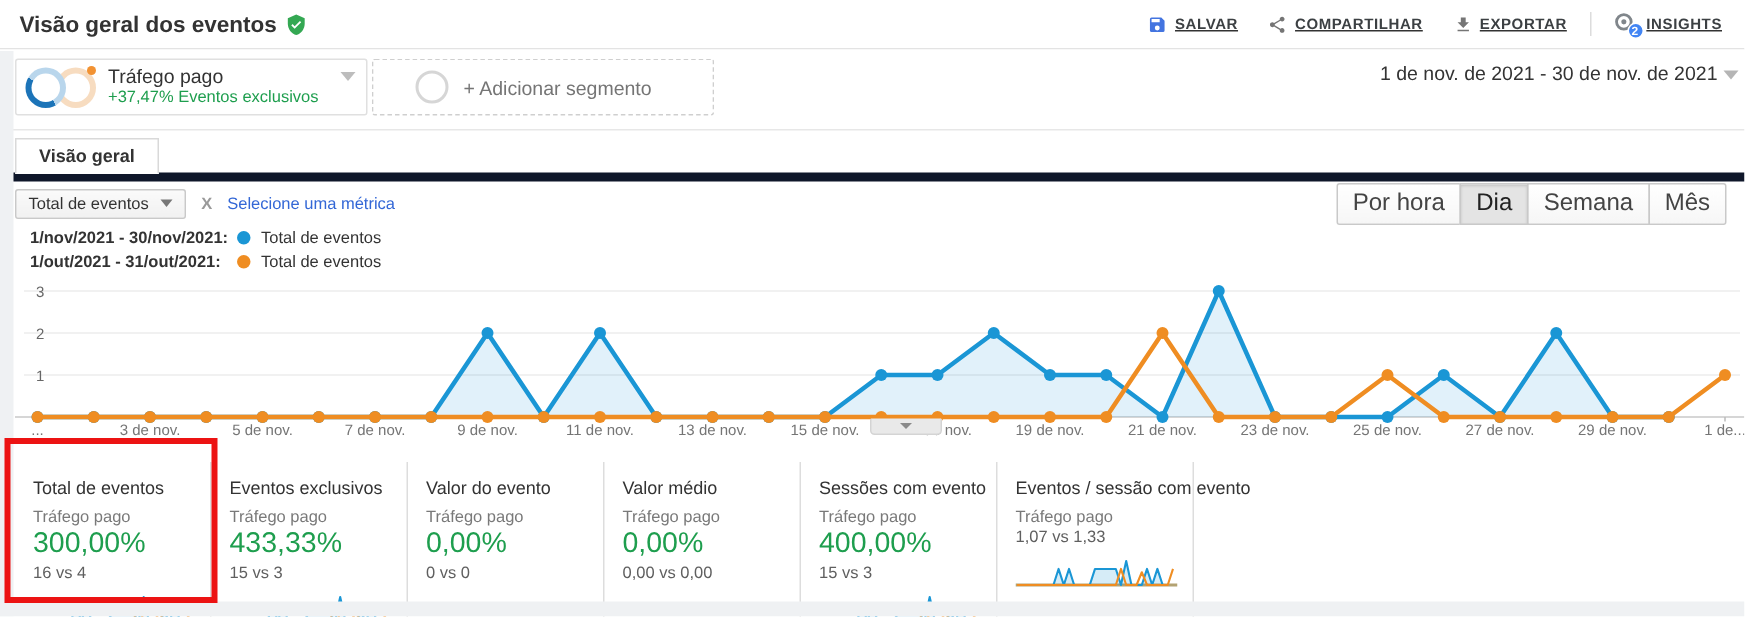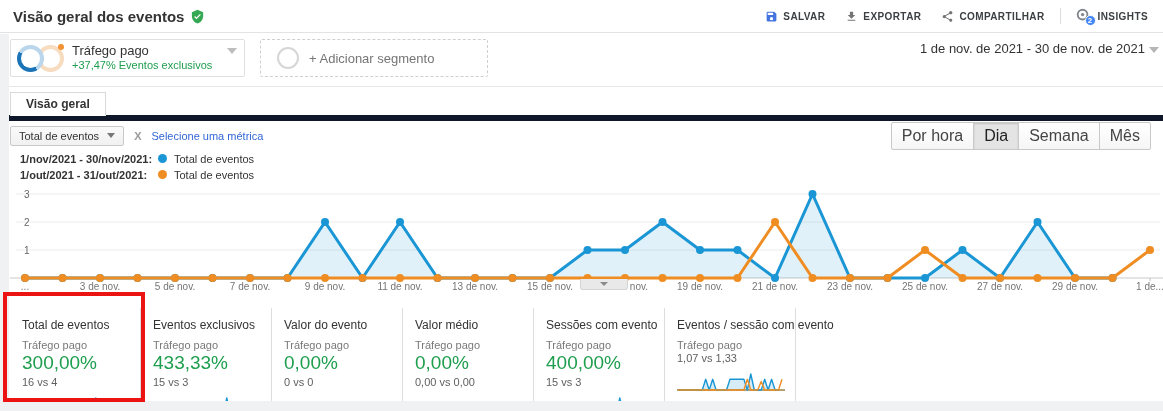--- a/index.html
+++ b/index.html
@@ -4,21 +4,21 @@
 <style>
   * { box-sizing: border-box; margin: 0; padding: 0; }
   html,body { width:1163px; height:411px; overflow:hidden; }
   body { font-family:"Liberation Sans", sans-serif; font-size:12px; color:#333; background:#fff; position:relative; }
 
   
   .header { height:33px; display:flex; align-items:center; justify-content:space-between;
             padding:0 6px 0 13px; border-bottom:1px solid #e3e3e3; background:#fff; }
   .title-wrap { display:flex; align-items:center; gap:6px; }
   .page-title { font-size:15px; font-weight:bold; color:#333; }
-  .hdr-actions { display:flex; align-items:center; gap:2px; white-space:nowrap; }
+  .hdr-actions { display:flex; align-items:center; gap:2px; white-space:nowrap;text-decoration:underline; }
   .hdr-btn { display:flex; align-items:center; gap:5px; padding:4px 9px; cursor:pointer;
              font-size:10px; font-weight:bold; letter-spacing:.4px; color:#3c4043; }
   .hdr-sep { width:1px; height:16px; background:#dcdcdc; margin:0 4px; }
   .insights-icon-wrap { position:relative; width:17px; height:16px; }
   .insights-badge { position:absolute; right:-3px; bottom:-2px; width:11px; height:11px; border-radius:50%;
                     background:#4285f4; color:#fff; font-size:8px; font-weight:bold; display:flex;
                     align-items:center; justify-content:center; border:1px solid #fff; }
 
   
   .band { position:relative; height:54px; border-bottom:1px solid #e7e7e7; background:#fff; }
@@ -29,22 +29,22 @@
   .donut { width:27px; height:27px; border-radius:50%; position:relative; }
   .donut::after { content:""; position:absolute; inset:4px; background:#fff; border-radius:50%; }
   .donut.blue { background:conic-gradient(from 150deg,#1c74b8 0 150deg,#b9d6ec 150deg 360deg); z-index:2; }
   .donut.orange { background:#f7dcc0; margin-left:-7px; z-index:1; }
   .donut-dot { position:absolute; top:-1px; right:0px; width:6px; height:6px; border-radius:50%; background:#f29232; z-index:3; }
   .seg-texts { display:flex; flex-direction:column; line-height:1.25; }
   .seg-name { font-size:13px; color:#333; }
   .seg-delta { font-size:11px; }
   .chip-caret { position:absolute; right:7px; top:8px; width:0; height:0;
                 border-left:5px solid transparent; border-right:5px solid transparent; border-top:6px solid #bdbdbd; }
-  .add-seg { position:absolute; left:260px; top:6px; width:228px; height:38px; border:1px dashed #cfcfcf;
-             border-radius:2px; display:flex; align-items:center; gap:10px; padding:0 16px; cursor:pointer; }
+  .add-seg { position:absolute; left:248px; top:6px; width:228px; height:38px; border:1px dashed #cfcfcf;
+             border-radius:2px; display:flex; align-items:center; gap:10px; padding:0 28px; cursor:pointer; }
   .add-circle { width:22px; height:22px; border-radius:50%; border:2px solid #d6d6d6; }
   .add-label { font-size:13px; color:#757575; }
   .date-block { position:absolute; right:18px; top:7px; text-align:right; line-height:1.4; cursor:pointer; }
   .date-primary { font-size:13px; color:#333; }
   .date-compare { font-size:11px; color:#9a9a9a; }
   .date-caret { position:absolute; right:4px; top:14px; width:0; height:0;
                 border-left:5px solid transparent; border-right:5px solid transparent; border-top:6px solid #b5b5b5; }
 
   
   .tabbar { padding:4px 0 0 10px; border-bottom:6px solid #0f172a; background:#fff; }
@@ -116,32 +116,32 @@
       <span style="display:flex">
         <svg width="13" height="13" viewBox="0 0 24 24" fill="#4374e0">
             <path d="M17 3H5a2 2 0 0 0-2 2v14a2 2 0 0 0 2 2h14a2 2 0 0 0 2-2V7l-4-4zM12 19a3 3 0 1 1 0-6 3 3 0 0 1 0 6zm3-10H5V5h10v4z"></path>
           </svg>
       </span>
       <span>SALVAR</span>
     </div>
     <div class="hdr-btn">
       <span style="display:flex">
         <svg width="13" height="13" viewBox="0 0 24 24" fill="#757575">
+            <path d="M18 16.08c-.76 0-1.44.3-1.96.77L8.91 12.7c.05-.23.09-.46.09-.7s-.04-.47-.09-.7l7.05-4.11c.54.5 1.25.81 2.04.81 1.66 0 3-1.34 3-3s-1.34-3-3-3-3 1.34-3 3c0 .24.04.47.09.7L8.04 9.81C7.5 9.31 6.79 9 6 9c-1.66 0-3 1.34-3 3s1.34 3 3 3c.79 0 1.5-.31 2.04-.81l7.12 4.16c-.05.21-.08.43-.08.65 0 1.61 1.31 2.92 2.92 2.92s2.92-1.31 2.92-2.92-1.31-2.92-2.92-2.92z"></path>
+          </svg>
+      </span>
+      <span>COMPARTILHAR</span>
+    </div>
+    <div class="hdr-btn">
+      <span style="display:flex">
+        <svg width="13" height="13" viewBox="0 0 24 24" fill="#757575">
             <path d="M19 9h-4V3H9v6H5l7 7 7-7zM5 18v2h14v-2H5z"></path>
           </svg>
       </span>
       <span>EXPORTAR</span>
-    </div>
-    <div class="hdr-btn">
-      <span style="display:flex">
-        <svg width="13" height="13" viewBox="0 0 24 24" fill="#757575">
-            <path d="M18 16.08c-.76 0-1.44.3-1.96.77L8.91 12.7c.05-.23.09-.46.09-.7s-.04-.47-.09-.7l7.05-4.11c.54.5 1.25.81 2.04.81 1.66 0 3-1.34 3-3s-1.34-3-3-3-3 1.34-3 3c0 .24.04.47.09.7L8.04 9.81C7.5 9.31 6.79 9 6 9c-1.66 0-3 1.34-3 3s1.34 3 3 3c.79 0 1.5-.31 2.04-.81l7.12 4.16c-.05.21-.08.43-.08.65 0 1.61 1.31 2.92 2.92 2.92s2.92-1.31 2.92-2.92-1.31-2.92-2.92-2.92z"></path>
-          </svg>
-      </span>
-      <span>COMPARTILHAR</span>
     </div>
     <div class="hdr-sep"></div>
     <div class="hdr-btn">
       <span class="insights-icon-wrap">
         <svg width="15" height="15" viewBox="0 0 16 16">
             <circle cx="7" cy="7" r="5.2" fill="none" stroke="#80868b" stroke-width="2"></circle>
             <circle cx="7" cy="7" r="1.8" fill="#80868b"></circle>
           </svg>
         <span class="insights-badge">2</span>
       </span>

